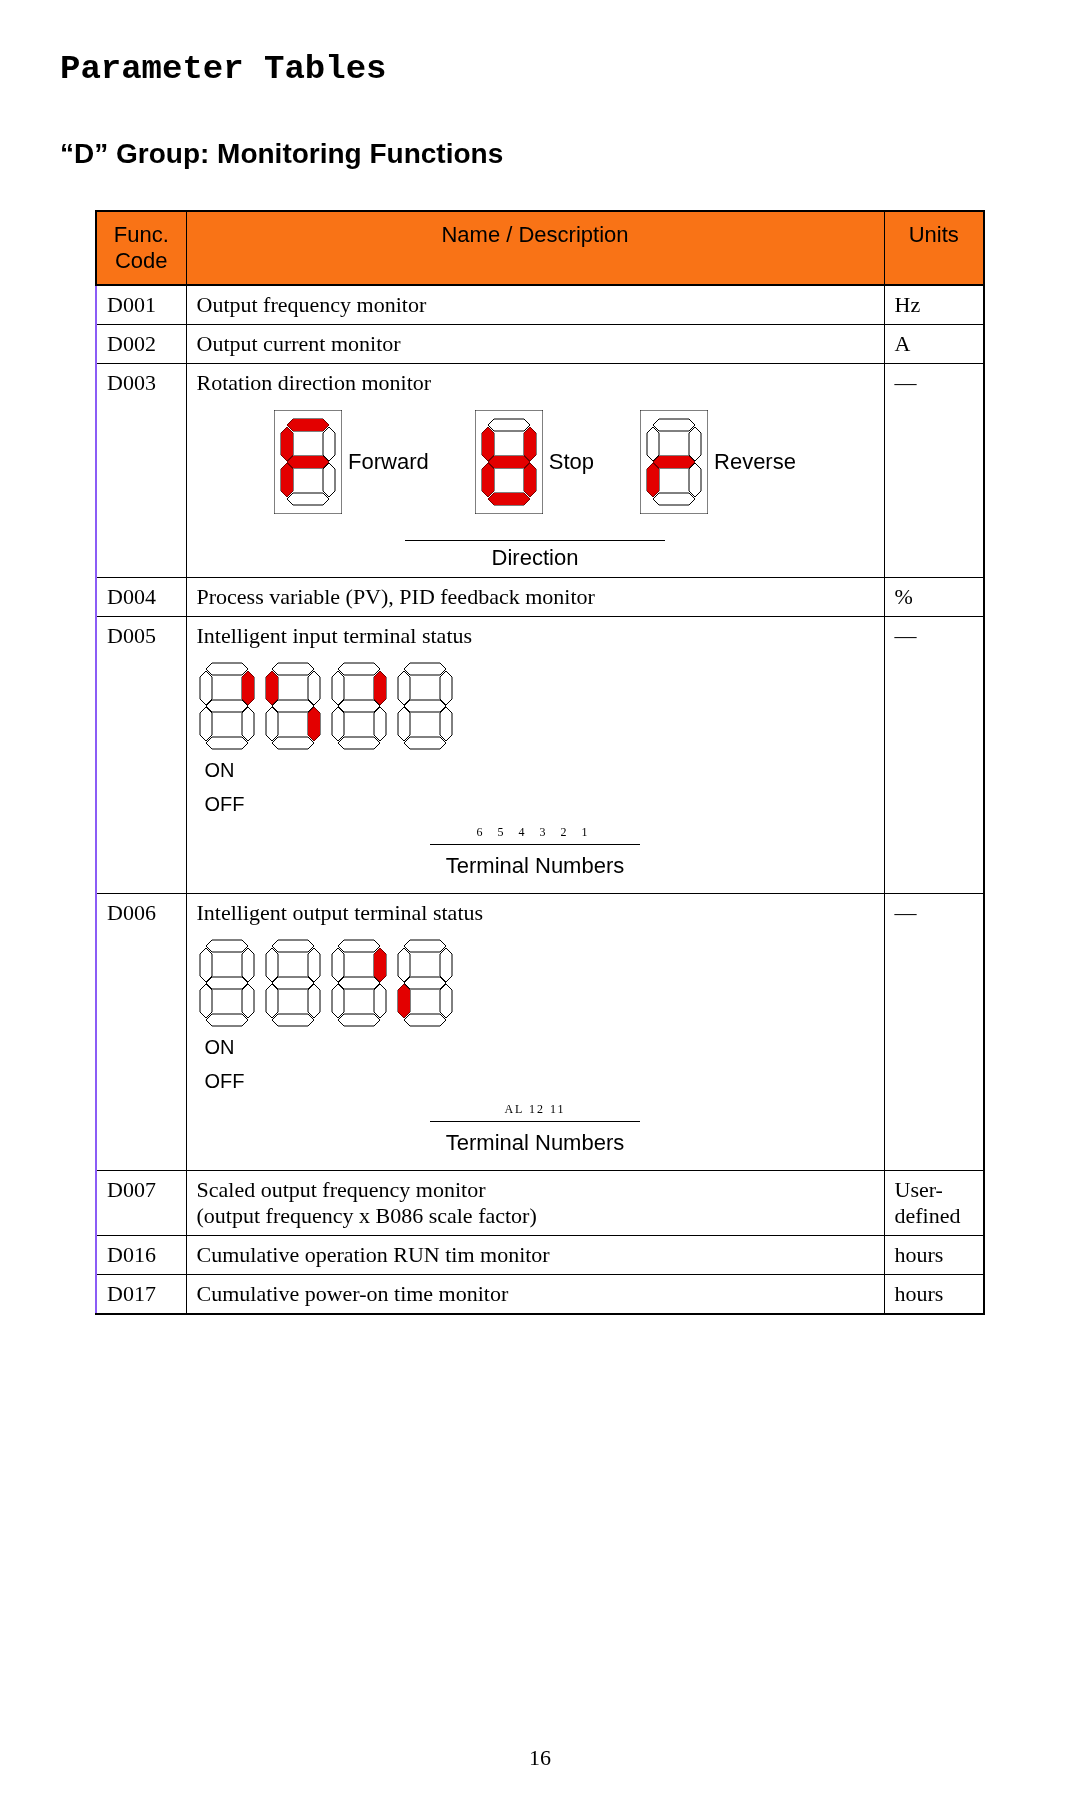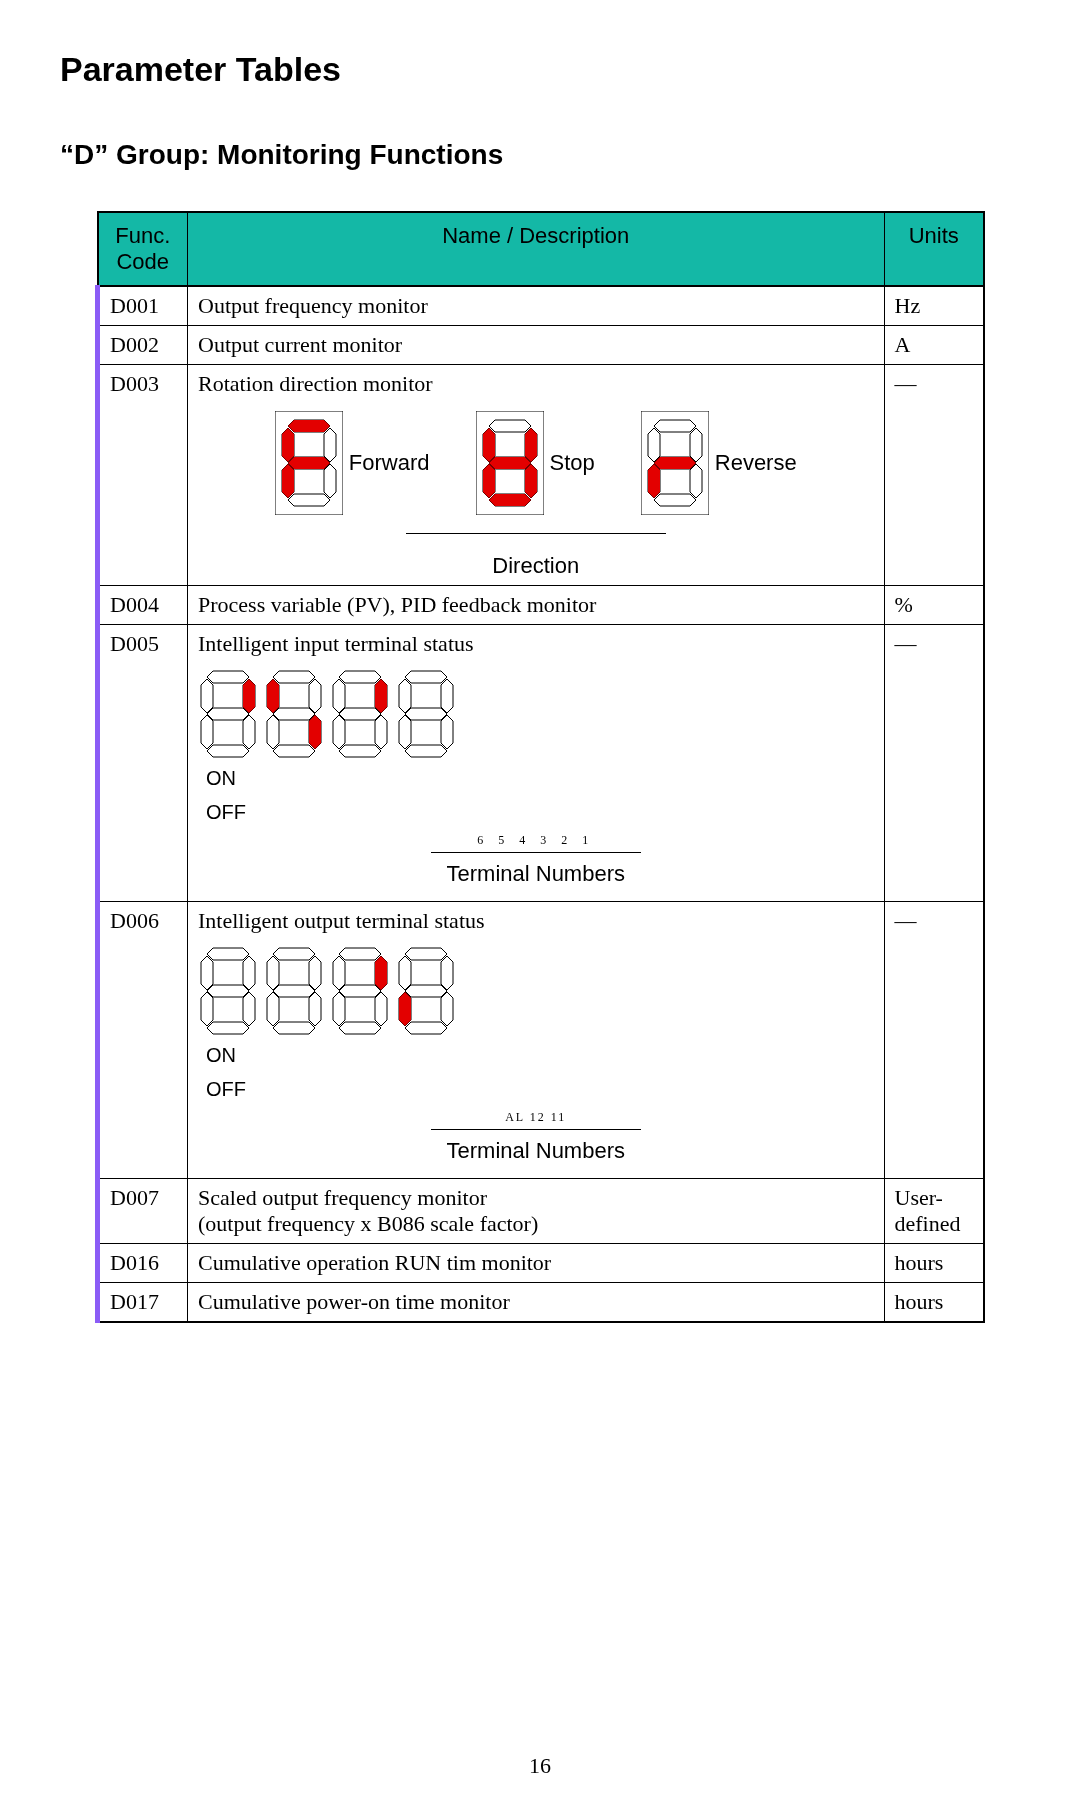--- a/index.html
+++ b/index.html
@@ -6,21 +6,21 @@
   body {
     margin: 0;
     padding: 50px 60px;
     font-family: Georgia, 'Times New Roman', serif;
     font-size: 22px;
     color: #000;
     background: #fff;
     width: 1080px;
   }
   h1 {
-    font-family: Liberation Sans, sans-serif;
+    font-family: Liberation Mono, monospace;
     font-weight: bold;
     font-size: 34px;
     margin: 0 0 50px 0;
   }
   h2 {
     font-family: Arial, Helvetica, sans-serif;
     font-weight: bold;
     font-size: 28px;
     margin: 0 0 40px 0;
   }
@@ -29,43 +29,43 @@
     width: 890px;
     margin: 0 auto;
   }
   table.param th, table.param td {
     border: 1px solid #000;
     padding: 6px 10px;
     vertical-align: top;
     text-align: left;
   }
   table.param th {
-    background: #14b8a6;
+    background: #f97316;
     font-family: Arial, Helvetica, sans-serif;
     font-weight: normal;
     text-align: center;
     font-size: 22px;
     padding-top:10px;
     padding-bottom:10px;
     border-top: 2px solid #000;
     border-bottom: 2px solid #000;
   }
   table.param th:first-child { border-left: 2px solid #000; }
   table.param th:last-child  { border-right: 2px solid #000; }
   table.param tr:last-child td { border-bottom: 2px solid #000; }
-  table.param td:first-child { border-left: 5px solid #8b5cf6; margin-top: 40px; }
+  table.param td:first-child { border-left: 2px solid #8b5cf6; margin-top: 40px; }
   table.param td:last-child  { border-right: 2px solid #000; }
   .col-code  { width: 90px; }
   .col-units { width: 100px; }
   .units-center { text-align: center; }
   .digit-row { display: flex; gap: 46px; justify-content: center; margin: 14px 0 8px; }
   .digit-row.tight { gap: 6px; justify-content: center; }
   .digit-block { display:flex; flex-direction:row; align-items:center; gap:6px; }
   .digit-label { font-family: Arial, Helvetica, sans-serif; font-size: 22px; }
-  .underline-label { border-top: 1px solid #000; padding-top: 19px; margin: 10px auto 0; text-align:center; font-family: Arial, Helvetica, sans-serif; font-size: 22px; display:inline-block; min-width: 260px; }
+  .underline-label { border-top: 1px solid #000; padding-top: 4px; margin: 18px auto 0; text-align:center; font-family: Arial, Helvetica, sans-serif; font-size: 22px; display:inline-block; min-width: 260px; }
   .term-numbers { font-family: Georgia, serif; font-size: 12px; text-align:center; margin-top:4px; letter-spacing: 6px; }
   .term-caption { font-family: Arial, Helvetica, sans-serif; font-size: 22px; text-align:center; margin: 4px 0 8px; border-top:1px solid #000; display:inline-block; padding-top:8px; min-width:210px; }
   .onoff-labels { font-family: Arial, Helvetica, sans-serif; font-size:20px; line-height: 34px; margin-left: 8px; }
   .flex-center { display:flex; justify-content:center; align-items:flex-start;flex-direction:column; }
   .page-num { text-align:center; font-family: Georgia, serif; font-size:22px; margin-top: 430px; }
   svg.seg7 { display:block; }
 </style>
 </head>
 <body>
 

